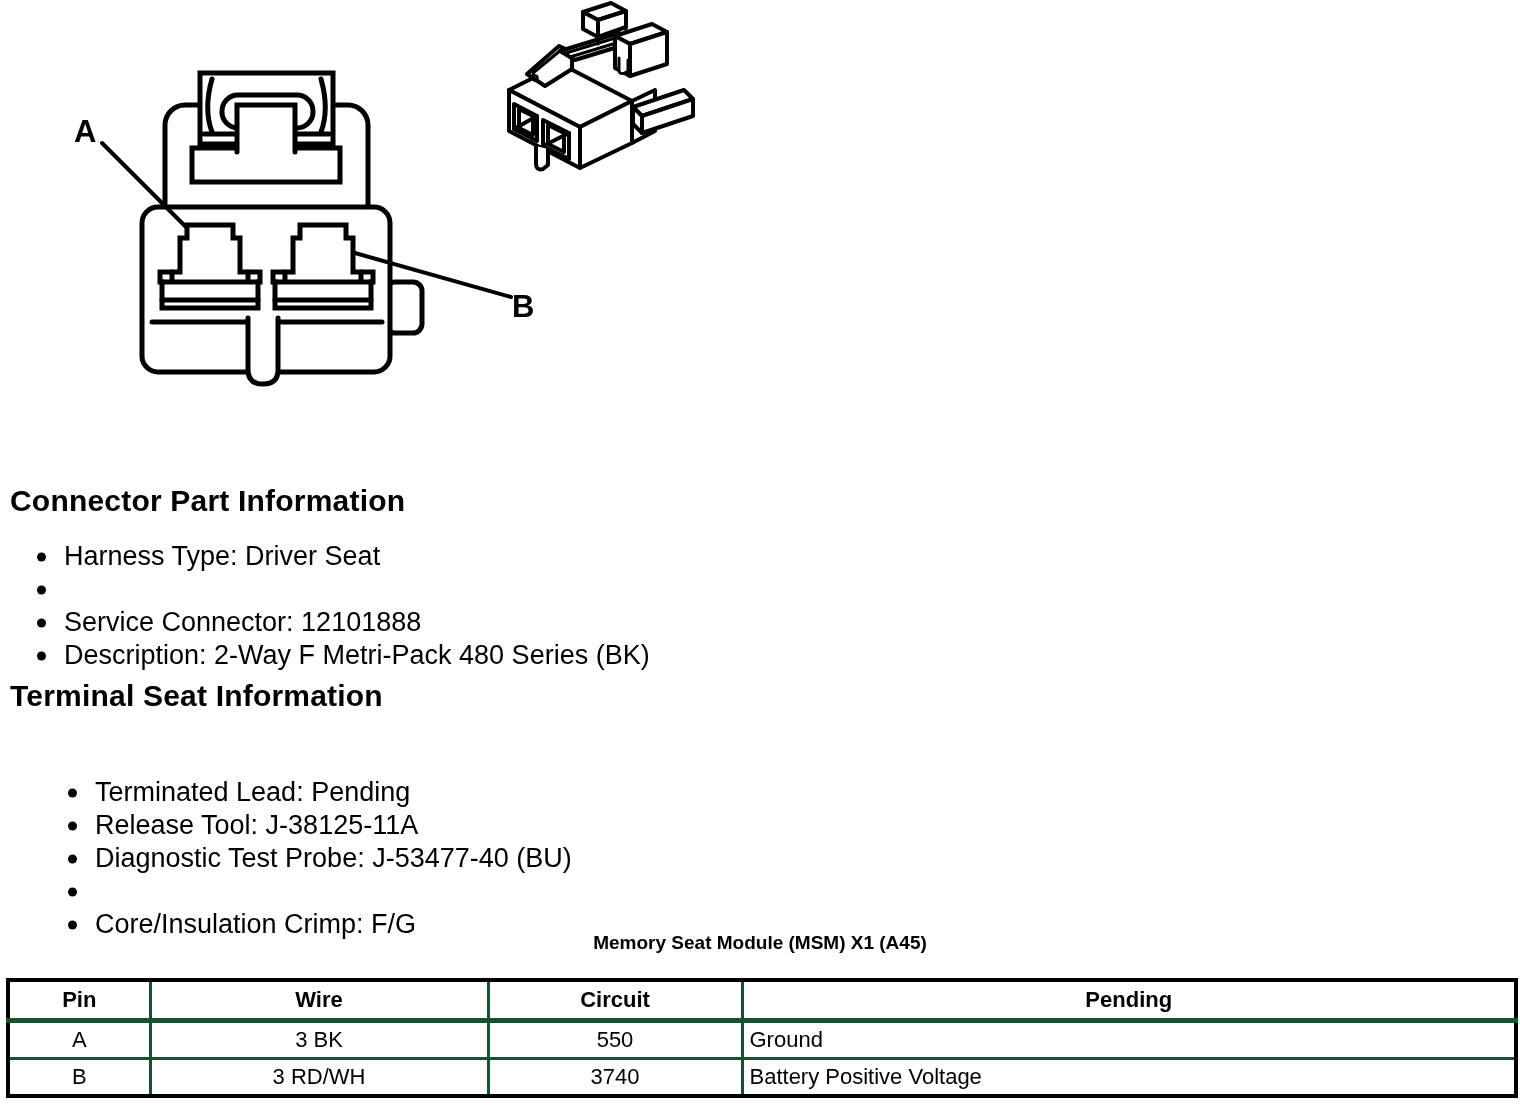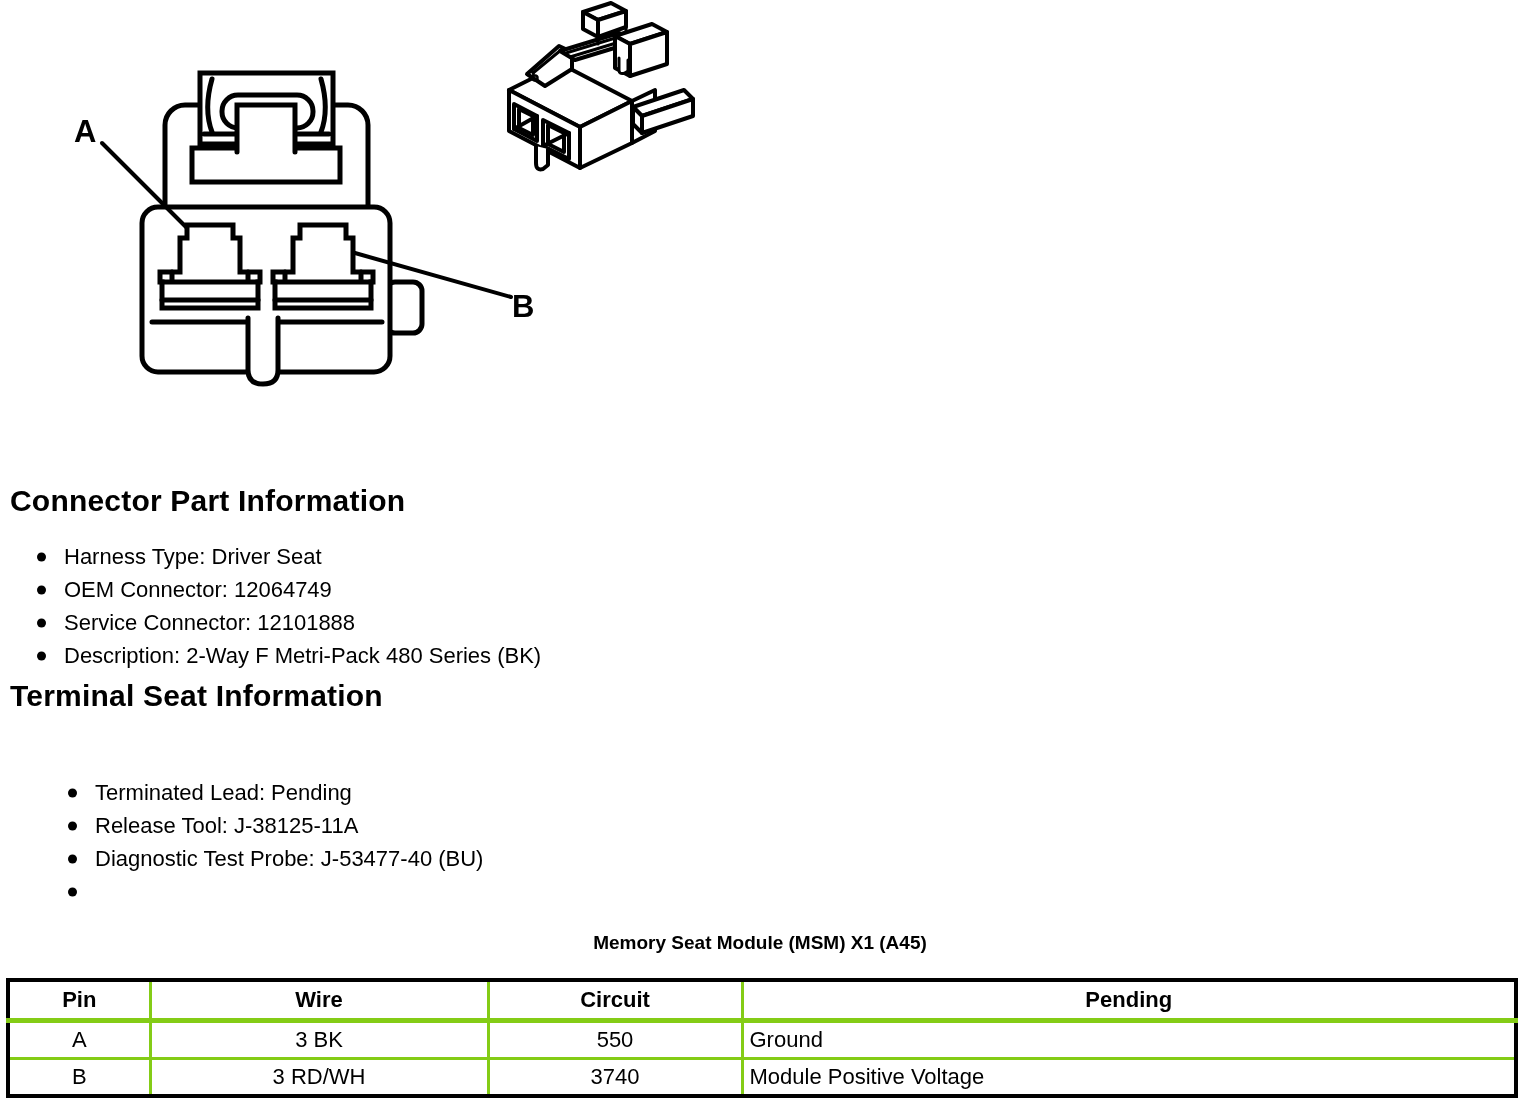--- a/index.html
+++ b/index.html
@@ -17,21 +17,21 @@
     position: absolute; left: 10px;
     font-size: 30px; font-weight: bold; letter-spacing: 0.2px;
   }
   .bullets {
     position: absolute; left: 0;
     list-style: none;
   }
   .bullets li {
     position: relative; height: 33px;
     padding-left: 64px;
-    font-size: 22px;
+    font-size: 27px;
     display: flex; align-items: center;
     white-space: nowrap;
   }
   .dot {
     position: absolute; left: 37px; top: 50%;
     transform: translateY(-50%);
     width: 9px; height: 9px;
     background: #000; border-radius: 50%;
   }
 
@@ -39,21 +39,21 @@
     position: absolute; left: 6px; top: 932px; width: 1508px;
     text-align: center; font-size: 19px; font-weight: bold;
   }
   table.pinout {
     position: absolute; left: 6px; top: 978px; width: 1508px;
     border-collapse: collapse; table-layout: fixed;
     font-size: 22px;
     border: 4px solid #000;
   }
   table.pinout th, table.pinout td {
-    border: 3px solid #84cc16;
+    border: 3px solid #14532d;
     text-align: center;
     vertical-align: middle;
     overflow: hidden; white-space: nowrap;
   }
   table.pinout th { height: 40px; font-weight: bold; border-bottom-width: 5px; }
   table.pinout td { height: 38px; }
   table.pinout td.fn { text-align: left; padding-left: 6px; }
 </style>
 </head>
 <body>
@@ -139,21 +139,20 @@
 
 <div class="section-heading" style="top:484px;">Connector Part Information</div>
 
 <ul class="bullets" style="top:540px;">
   <li>
     <span class="dot"></span>
     <span>Harness Type: Driver Seat</span>
   </li>
   <li>
     <span class="dot"></span>
-    <span>OEM Connector: 12064749</span>
   </li>
   <li>
     <span class="dot"></span>
     <span>Service Connector: 12101888</span>
   </li>
   <li>
     <span class="dot"></span>
     <span>Description: 2-Way F Metri-Pack 480 Series (BK)</span>
   </li>
 </ul>
@@ -168,20 +167,24 @@
   <li>
     <span class="dot"></span>
     <span>Release Tool: J-38125-11A</span>
   </li>
   <li>
     <span class="dot"></span>
     <span>Diagnostic Test Probe: J-53477-40 (BU)</span>
   </li>
   <li>
     <span class="dot"></span>
+  </li>
+  <li>
+    <span class="dot"></span>
+    <span>Core/Insulation Crimp: F/G</span>
   </li>
 </ul>
 
 <div class="table-title">Memory Seat Module (MSM) X1 (A45)</div>
 
 <table class="pinout">
   <colgroup>
     <col style="width:142px">
     <col style="width:338px">
     <col style="width:254px">
@@ -199,16 +202,16 @@
     <tr>
       <td>A</td>
       <td>3 BK</td>
       <td>550</td>
       <td class="fn">Ground</td>
     </tr>
     <tr>
       <td>B</td>
       <td>3 RD/WH</td>
       <td>3740</td>
-      <td class="fn">Module Positive Voltage</td>
+      <td class="fn">Battery Positive Voltage</td>
     </tr>
   </tbody>
 </table>
 
 </body></html>

